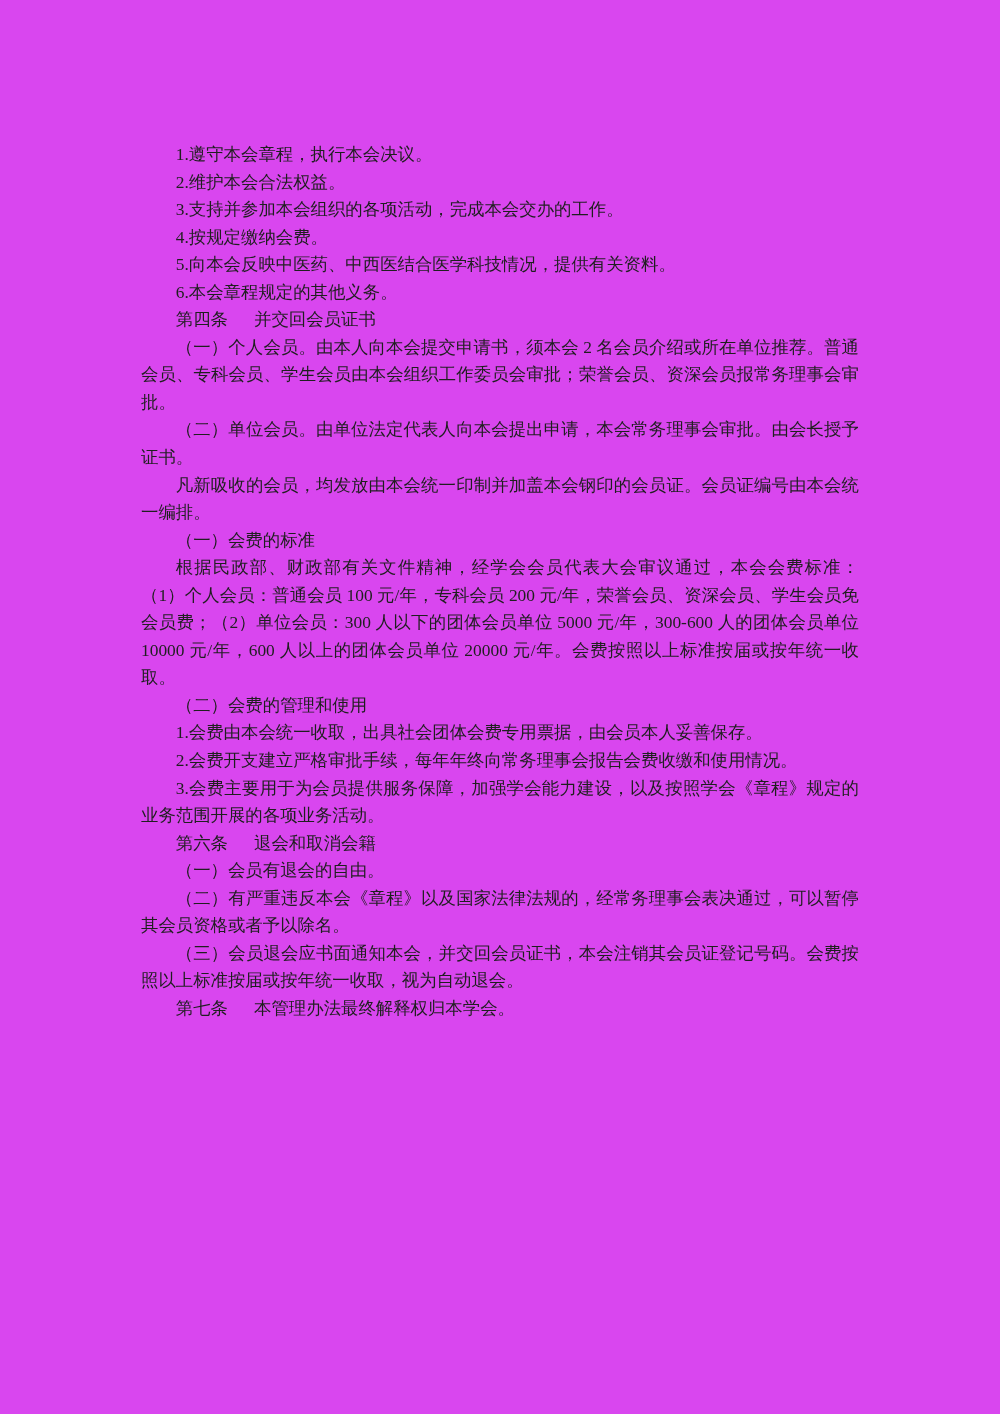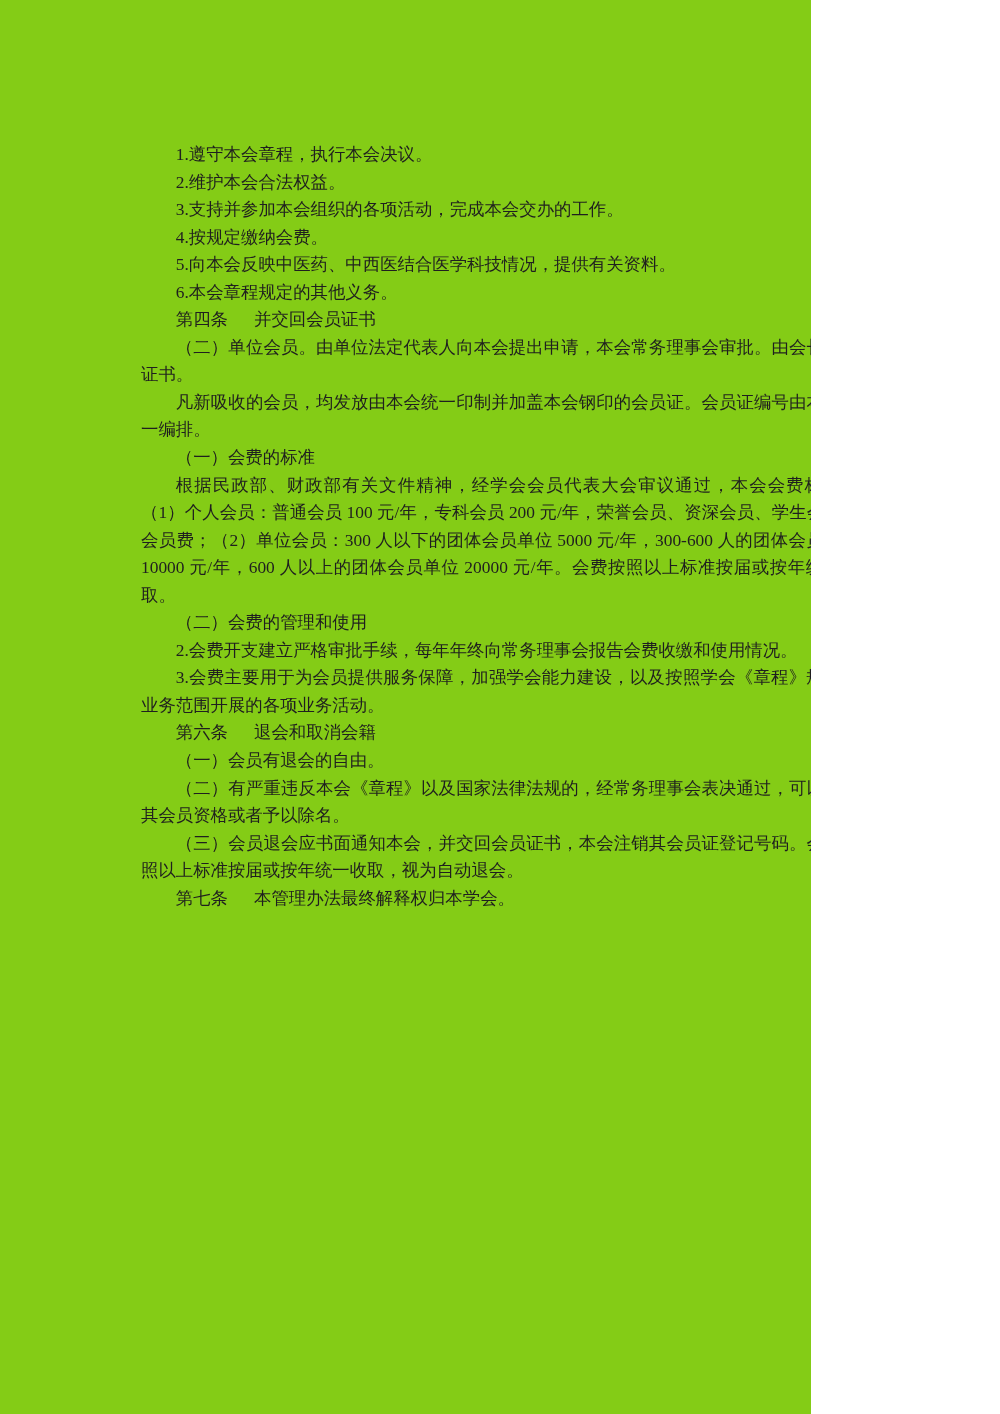--- a/index.html
+++ b/index.html
@@ -2,23 +2,23 @@
 <html lang="zh"><head>
 <meta charset="utf-8">
 <style>
   html, body {
     margin: 0;
     padding: 0;
     background: #ffffff;
   }
   .page {
     position: relative;
-    width: 811px;
+    width: 1000px;
     height: 1414px;
-    background: #84cc16;
+    background: #d946ef;
     overflow: hidden;
   }
   .doc-content {
     position: absolute;
     left: 141px;
     top: 141px;
     width: 718px;
     font-family: "Liberation Serif", "DejaVu Serif", serif;
     font-size: 17.4px;
     line-height: 27.55px;
@@ -42,27 +42,29 @@
   <div class="doc-content">
     <p><span>1.遵守本会章程，执行本会决议。</span></p>
     <p><span>2.维护本会合法权益。</span></p>
     <p><span>3.支持并参加本会组织的各项活动，完成本会交办的工作。</span></p>
     <p><span>4.按规定缴纳会费。</span></p>
     <p><span>5.向本会反映中医药、中西医结合医学科技情况，提供有关资料。</span></p>
     <p><span>6.本会章程规定的其他义务。</span></p>
 
     <p><span class="article-label">第四条</span><span>并交回会员证书</span></p>
 
+    <p><span>（一）个人会员。由本人向本会提交申请书，须本会 2 名会员介绍或所在单位推荐。普通会员、专科会员、学生会员由本会组织工作委员会审批；荣誉会员、资深会员报常务理事会审批。</span></p>
     <p><span>（二）单位会员。由单位法定代表人向本会提出申请，本会常务理事会审批。由会长授予证书。</span></p>
     <p><span>凡新吸收的会员，均发放由本会统一印制并加盖本会钢印的会员证。会员证编号由本会统一编排。</span></p>
 
 
     <p><span>（一）会费的标准</span></p>
     <p><span>根据民政部、财政部有关文件精神，经学会会员代表大会审议通过，本会会费标准：（1）个人会员：普通会员 100 元/年，专科会员 200 元/年，荣誉会员、资深会员、学生会员免会员费；（2）单位会员：300 人以下的团体会员单位 5000 元/年，300-600 人的团体会员单位 10000 元/年，600 人以上的团体会员单位 20000 元/年。会费按照以上标准按届或按年统一收取。</span></p>
     <p><span>（二）会费的管理和使用</span></p>
+    <p><span>1.会费由本会统一收取，出具社会团体会费专用票据，由会员本人妥善保存。</span></p>
     <p><span>2.会费开支建立严格审批手续，每年年终向常务理事会报告会费收缴和使用情况。</span></p>
     <p><span>3.会费主要用于为会员提供服务保障，加强学会能力建设，以及按照学会《章程》规定的业务范围开展的各项业务活动。</span></p>
 
     <p><span class="article-label">第六条</span><span>退会和取消会籍</span></p>
 
     <p><span>（一）会员有退会的自由。</span></p>
     <p><span>（二）有严重违反本会《章程》以及国家法律法规的，经常务理事会表决通过，可以暂停其会员资格或者予以除名。</span></p>
     <p><span>（三）会员退会应书面通知本会，并交回会员证书，本会注销其会员证登记号码。会费按照以上标准按届或按年统一收取，视为自动退会。</span></p>
 
     <p><span class="article-label">第七条</span><span>本管理办法最终解释权归本学会。</span></p>

